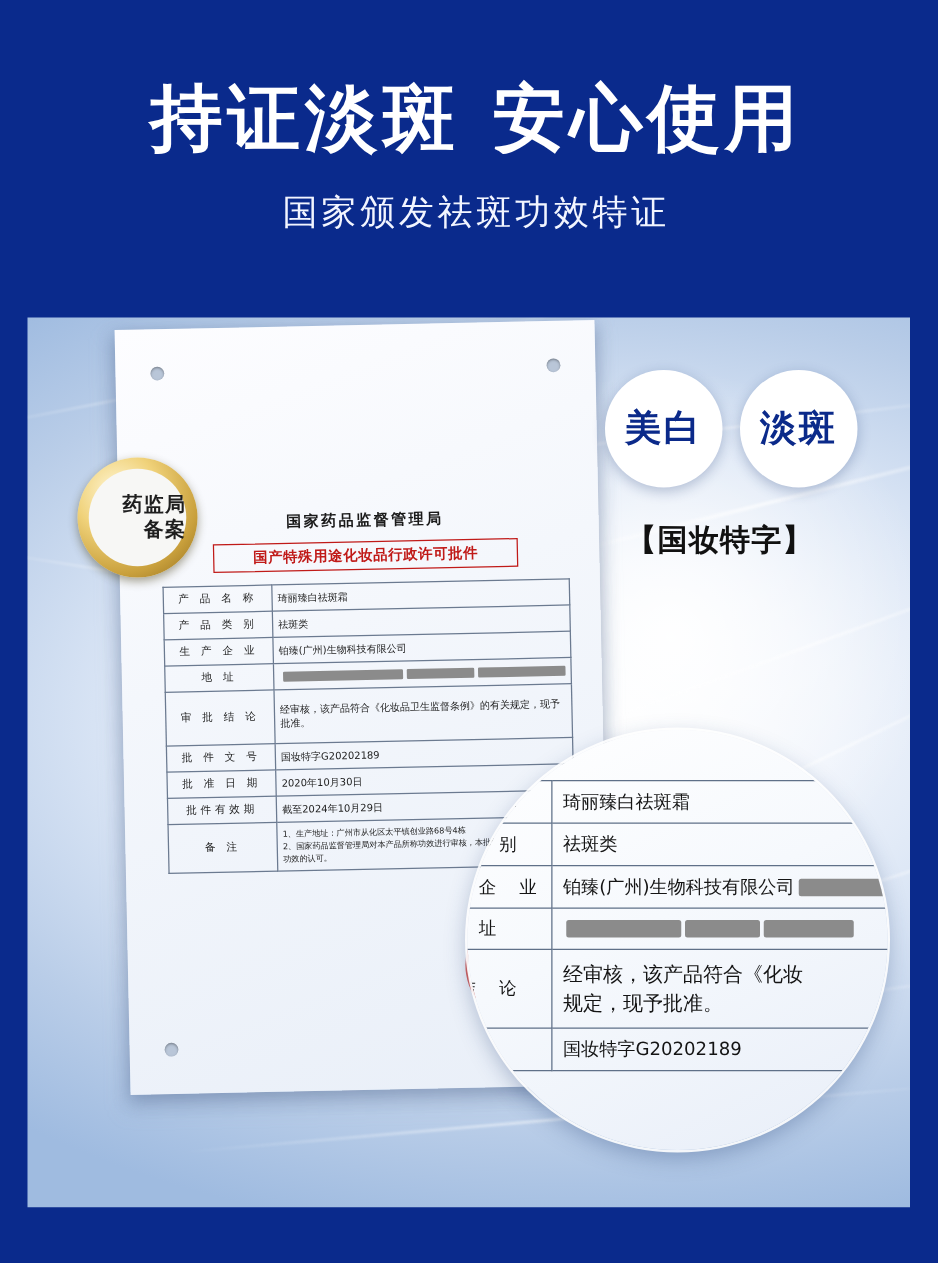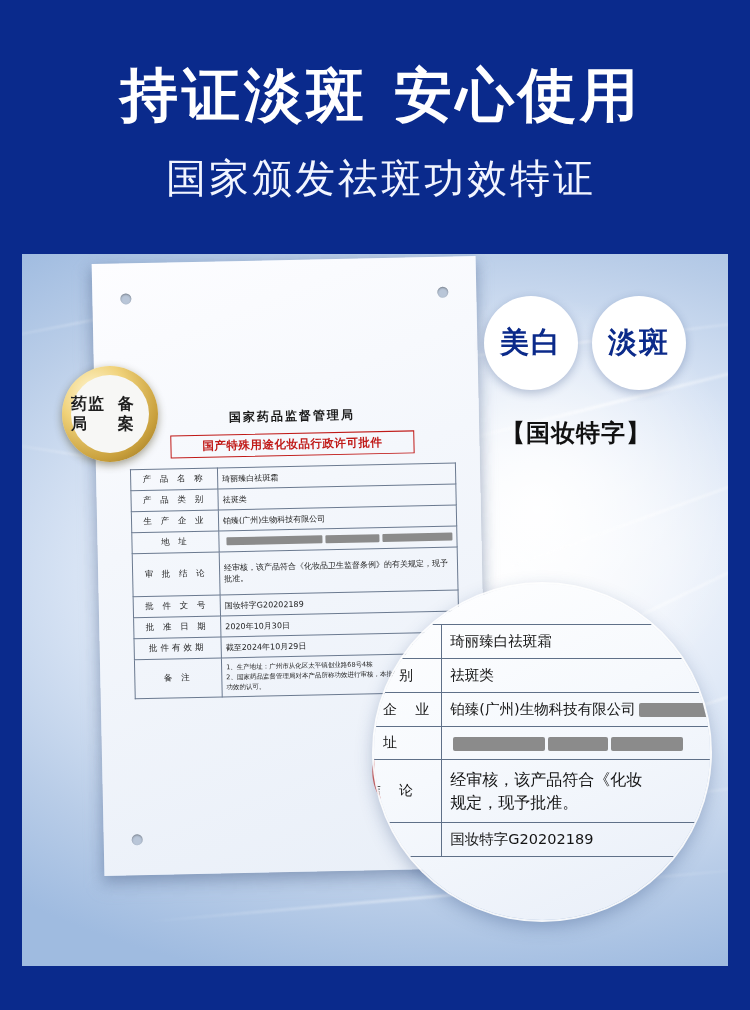--- a/index.html
+++ b/index.html
@@ -35,21 +35,21 @@
     font-size: 58px;
     font-weight: bold;
     letter-spacing: 4px;
     line-height: 1.15;
     white-space: nowrap;
   }
   .headline .gap { display: inline-block; width: 26px; }
   .subhead {
     margin: 0;
     padding-top: 22px;
-    font-size: 40px;
+    font-size: 28px;
     letter-spacing: 3px;
     font-weight: normal;
     color: #f2f5ff;
   }
 
   
   .panel {
     position: absolute;
     left: 22px;
     top: 254px;
@@ -217,21 +217,22 @@
     box-shadow: 0 3px 8px rgba(60,50,10,.45);
     display: flex;
     align-items: center;
     justify-content: center;
   }
   .seal-inner {
     width: 78px; height: 78px;
     border-radius: 50%;
     background: #f7f7f5;
     display: flex;
-    align-items: center;
+    flex-direction: column;
+    align-items: flex-end;
     justify-content: center;
     font-size: 16px;
     font-weight: bold;
     color: #1e1e1e;
     line-height: 1.25;
     letter-spacing: 1px;
     font-family: "DejaVu Sans", sans-serif;
   }
 
   

